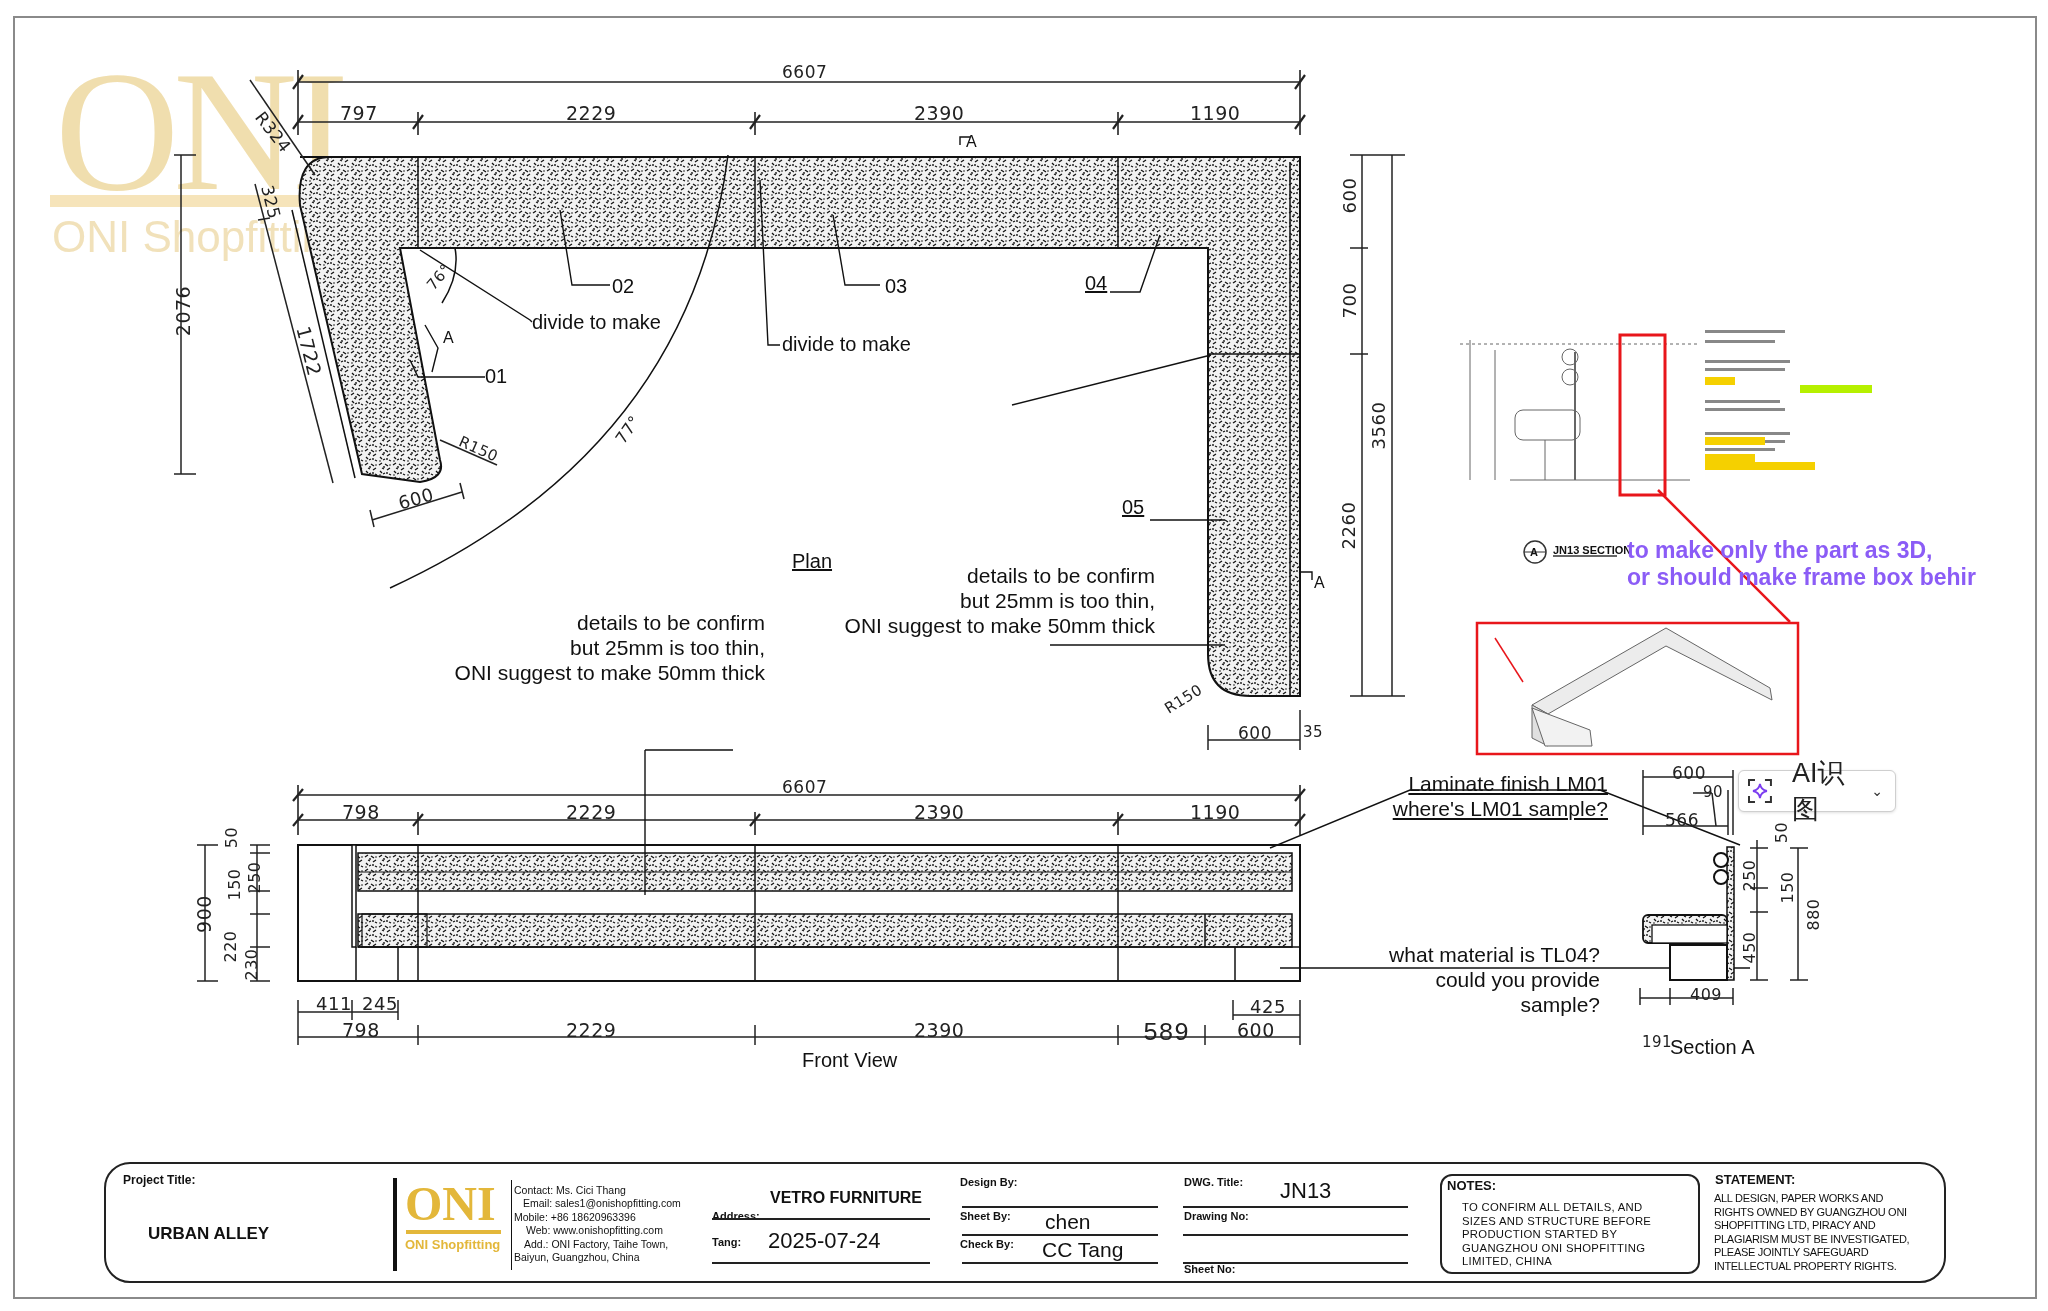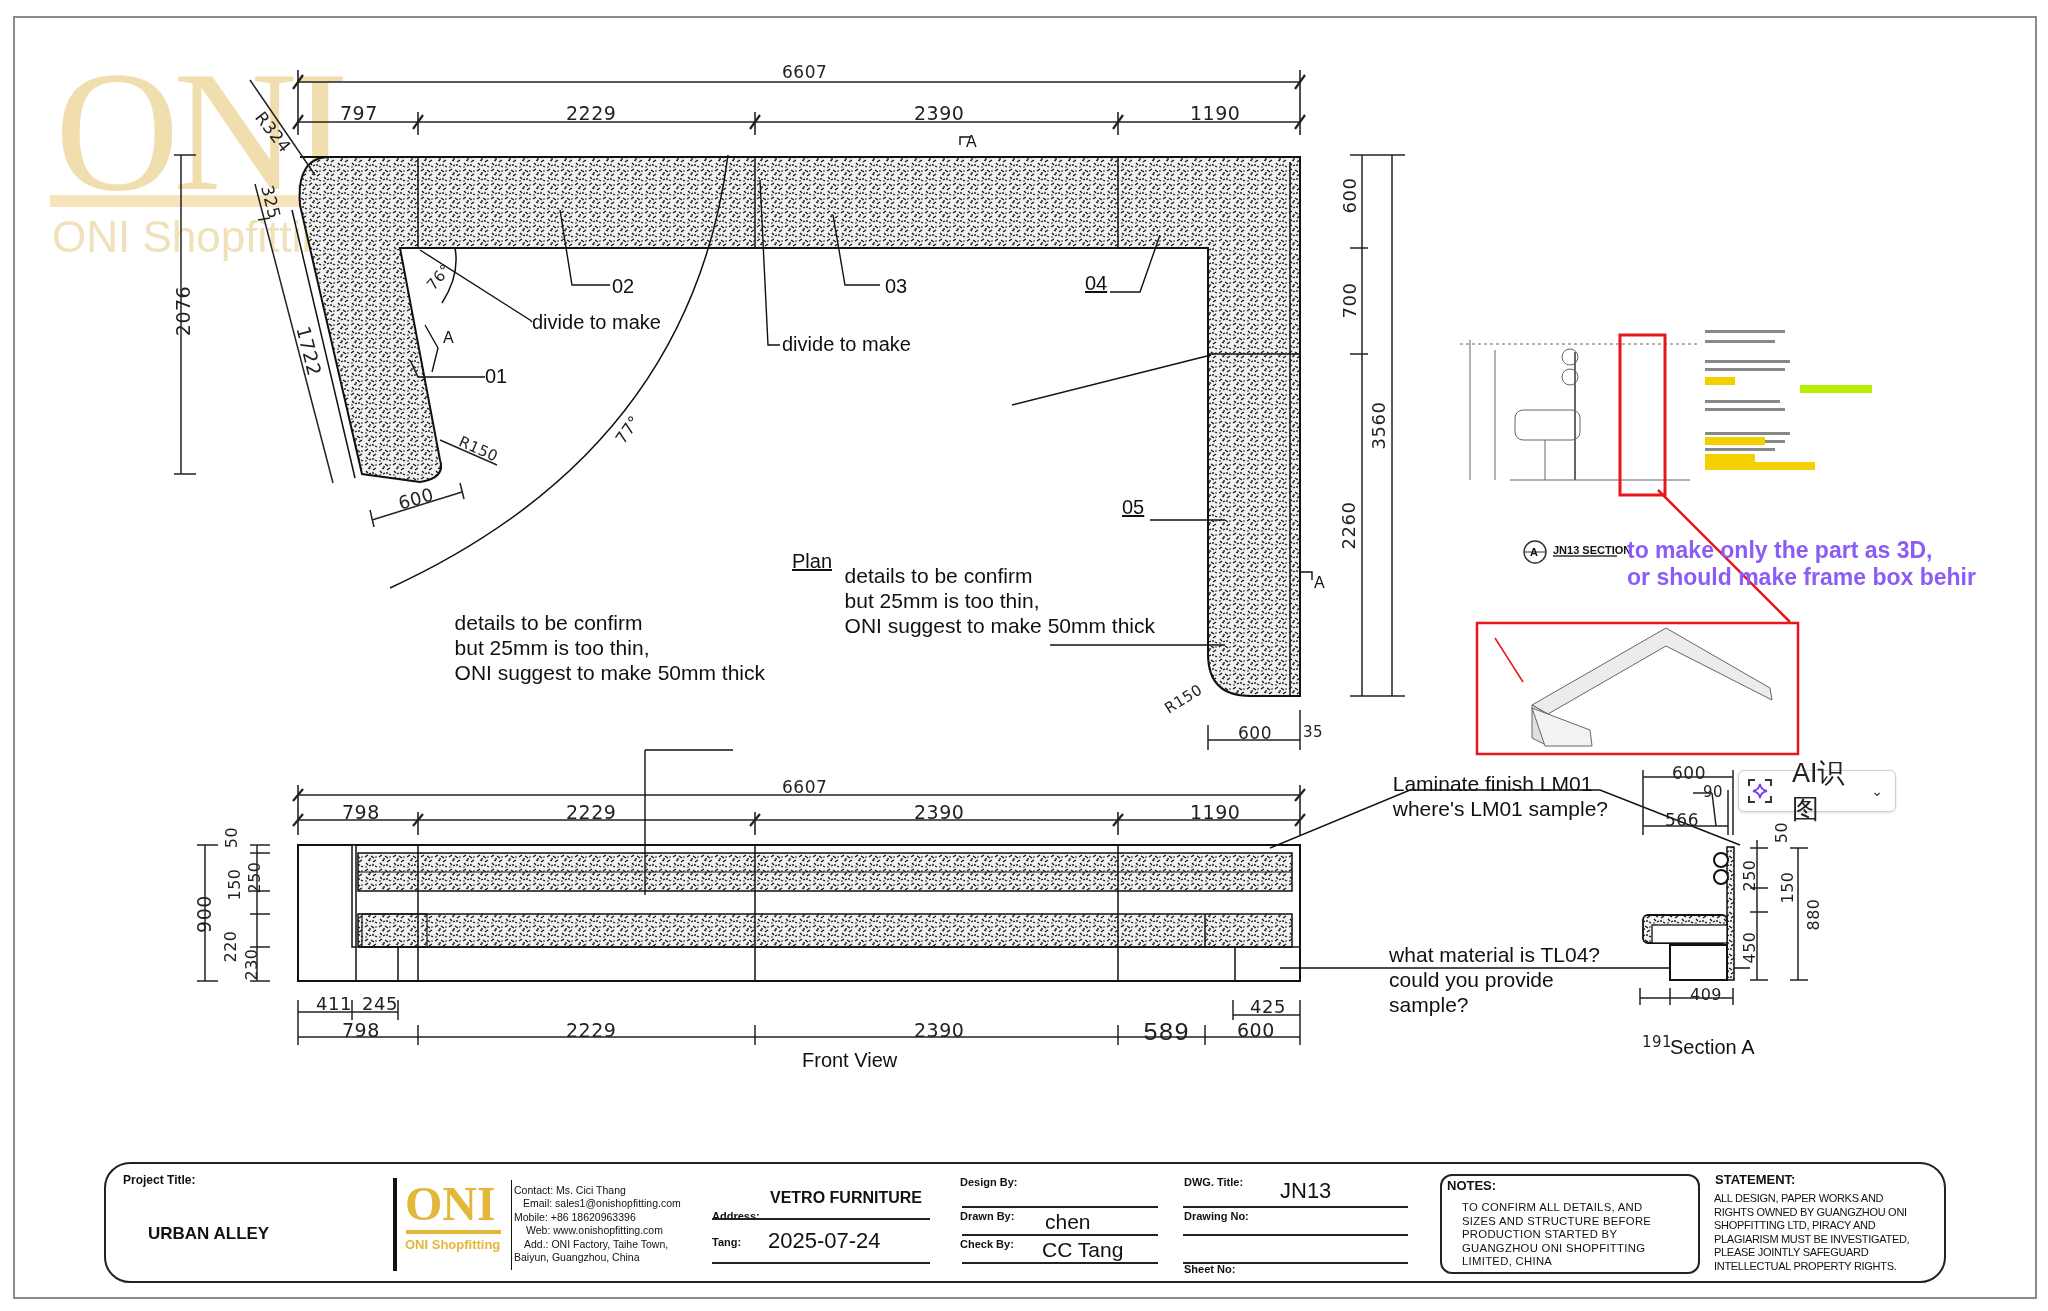--- a/index.html
+++ b/index.html
@@ -1,21 +1,21 @@
 <!DOCTYPE html>
 <html><head>
 <meta charset="utf-8">
 <style>
   html,body{margin:0;padding:0;background:#ffffff;}
   body{width:2048px;height:1311px;position:relative;overflow:hidden;font-family:"Liberation Sans",sans-serif;color:#111;}
   .sheet{position:absolute;left:13px;top:16px;width:2024px;height:1283px;border:2px solid #8a8a8a;box-sizing:border-box;}
   svg.drawing{position:absolute;left:0;top:0;}
   .t{position:absolute;white-space:nowrap;}
   .dimtxt{font-family:"DejaVu Sans",sans-serif;font-size:17px;color:#222;letter-spacing:0.5px;}
-  .note{font-size:21px;color:#111;line-height:25px;text-align:left;}
+  .note{font-size:21px;color:#111;line-height:25px;text-align:right;}
   .label{font-size:20px;color:#111;}
   .red{color:#8b5cf6;font-size:23px;line-height:27px;font-weight:bold;}
   .watermark-big{position:absolute;left:55px;top:45px;font-family:"Liberation Serif",serif;font-size:172px;line-height:172px;color:rgba(232,205,130,0.65);letter-spacing:-6px;}
   .watermark-bar{position:absolute;left:50px;top:195px;width:322px;height:12px;background:rgba(240,210,140,0.6);}
   .watermark-small{position:absolute;left:52px;top:212px;font-size:44px;color:rgba(232,205,140,0.6);}
   .titleblock{position:absolute;left:104px;top:1162px;width:1842px;height:121px;border:2px solid #222;border-radius:26px;box-sizing:border-box;}
   .tb-t{position:absolute;white-space:nowrap;}
   .b{font-weight:bold;}
   .hand{font-family:"Liberation Sans Narrow","Liberation Sans",sans-serif;}
   .notes-box{position:absolute;left:1440px;top:1174px;width:260px;height:100px;border:2px solid #222;border-radius:12px;box-sizing:border-box;}
@@ -350,21 +350,21 @@
 <div class="t dimtxt" style="left:316px;top:993px;font-size:18px;">411</div>
 <div class="t dimtxt" style="left:362px;top:993px;font-size:18px;">245</div>
 <div class="t dimtxt" style="left:1250px;top:996px;font-size:18px;">425</div>
 <div class="t dimtxt" style="left:342px;top:1019px;font-size:19px;">798</div>
 <div class="t dimtxt" style="left:566px;top:1019px;font-size:19px;">2229</div>
 <div class="t dimtxt" style="left:914px;top:1019px;font-size:19px;">2390</div>
 <div class="t dimtxt" style="left:1143px;top:1019px;font-size:25px;font-family:Liberation Mono, monospace;">589</div>
 <div class="t dimtxt" style="left:1237px;top:1019px;font-size:19px;">600</div>
 <div class="t label" style="left:802px;top:1049px;">Front View</div>
 
-<div class="t note" style="right:440px;top:771px;font-size:21px;line-height:25px;">
+<div class="t note" style="right:440px;top:771px;font-size:21px;line-height:25px;text-decoration:underline;">
   <div>Laminate finish LM01</div>
   <div>where's LM01 sample?</div>
 </div>
 <div class="t note" style="right:448px;top:942px;font-size:21px;line-height:25px;">
   <div>what material is TL04?</div>
   <div>could you provide</div>
   <div>sample?</div>
 </div>
 <div class="t dimtxt" style="left:1672px;top:763px;font-size:17px;">600</div>
 <div class="t dimtxt" style="left:1703px;top:783px;font-size:15px;">90</div>
@@ -397,21 +397,21 @@
 
 <div class="tb-t b" style="left:712px;top:1210px;font-size:11px;">Address:</div>
 <div class="tb-t b" style="left:770px;top:1189px;font-size:16px;">VETRO FURNITURE</div>
 <div style="position:absolute;left:712px;top:1218px;width:218px;height:2px;background:#222;"></div>
 <div class="tb-t b" style="left:712px;top:1236px;font-size:11px;">Tang:</div>
 <div class="tb-t hand" style="left:768px;top:1228px;font-size:22px;">2025-07-24</div>
 <div style="position:absolute;left:712px;top:1262px;width:218px;height:2px;background:#222;"></div>
 
 <div class="tb-t b" style="left:960px;top:1176px;font-size:11px;">Design By:</div>
 <div style="position:absolute;left:962px;top:1206px;width:196px;height:2px;background:#222;"></div>
-<div class="tb-t b" style="left:960px;top:1210px;font-size:11px;">Drawn By:</div>
+<div class="tb-t b" style="left:960px;top:1210px;font-size:11px;">Sheet By:</div>
 <div class="tb-t hand" style="left:1045px;top:1210px;font-size:21px;">chen</div>
 <div style="position:absolute;left:962px;top:1234px;width:196px;height:2px;background:#222;"></div>
 <div class="tb-t b" style="left:960px;top:1238px;font-size:11px;">Check By:</div>
 <div class="tb-t hand" style="left:1042px;top:1238px;font-size:21px;">CC Tang</div>
 <div style="position:absolute;left:962px;top:1262px;width:196px;height:2px;background:#222;"></div>
 
 <div class="tb-t b" style="left:1184px;top:1176px;font-size:11px;">DWG. Title:</div>
 <div class="tb-t hand" style="left:1280px;top:1178px;font-size:22px;">JN13</div>
 <div style="position:absolute;left:1183px;top:1206px;width:225px;height:2px;background:#222;"></div>
 <div class="tb-t b" style="left:1184px;top:1210px;font-size:11px;">Drawing No:</div>

